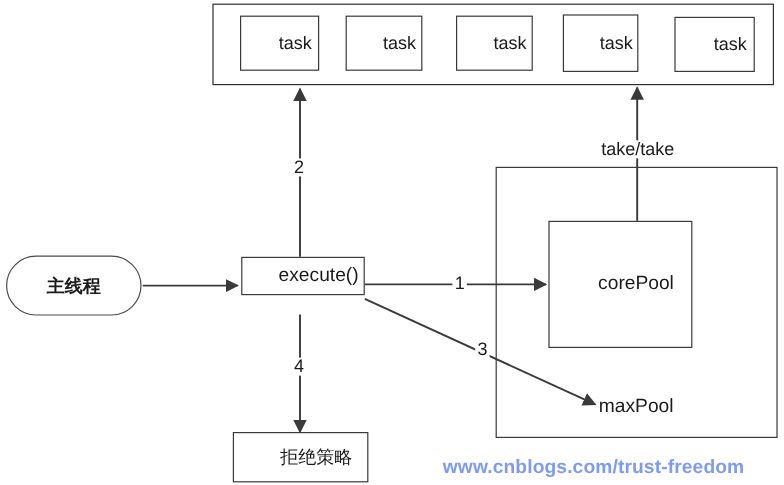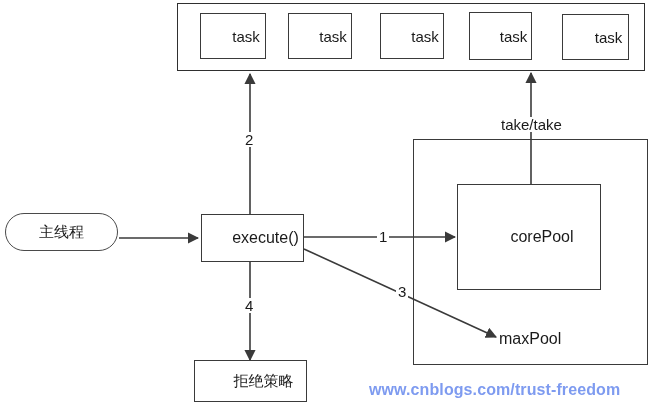--- a/index.html
+++ b/index.html
@@ -126,35 +126,35 @@
   <div class="box task-box" style="left:380px; top:13px; width:64px; height:46px;">
     <span>task</span>
   </div>
   <div class="box task-box" style="left:469px; top:12px; width:63px; height:48px;">
     <span>task</span>
   </div>
   <div class="box task-box" style="left:562px; top:14px; width:67px; height:46px;">
     <span>task</span>
   </div>
 
-  <div class="stadium" style="left:5px; top:213px; width:113px; height:38px;">
+  <div class="stadium" style="left:5px; top:213px; width:113px; height:50px;font-weight:bold;">
     <span>主线程</span>
   </div>
 
-  <div class="box execute-box" style="left:201px; top:214px; width:103px; height:48px;">
+  <div class="box execute-box" style="left:201px; top:214px; width:103px; height:32px;">
     <span>execute()</span>
   </div>
 
   <div class="box reject-box" style="left:194px; top:360px; width:113px; height:42px;">
     <span>拒绝策略</span>
   </div>
 
   <div class="box pool-container" style="left:413px; top:139px; width:235px; height:226px;"></div>
 
-  <div class="box core-pool" style="left:457px; top:184px; width:144px; height:106px;">
+  <div class="box core-pool" style="left:457px; top:184px; width:120px; height:106px;">
     <span>corePool</span>
   </div>
 
   <div class="plain-label" style="left:499px; top:331px;">maxPool</div>
 
   <div class="edge-label" style="left:243px; top:132px;">2</div>
   <div class="edge-label" style="left:377px; top:229px;">1</div>
   <div class="edge-label" style="left:396px; top:284px;">3</div>
   <div class="edge-label" style="left:243px; top:298px;">4</div>
   <div class="edge-label" style="left:499px; top:117px;">take/take</div>

